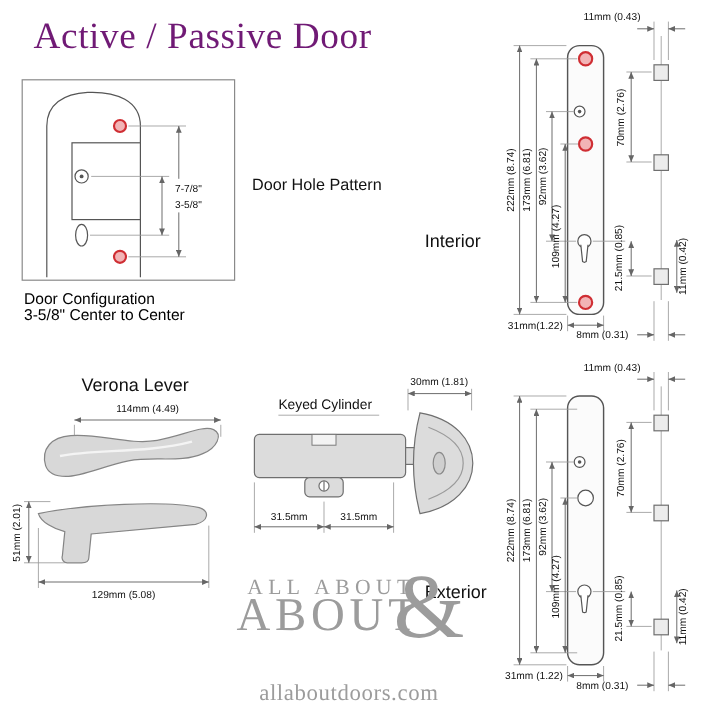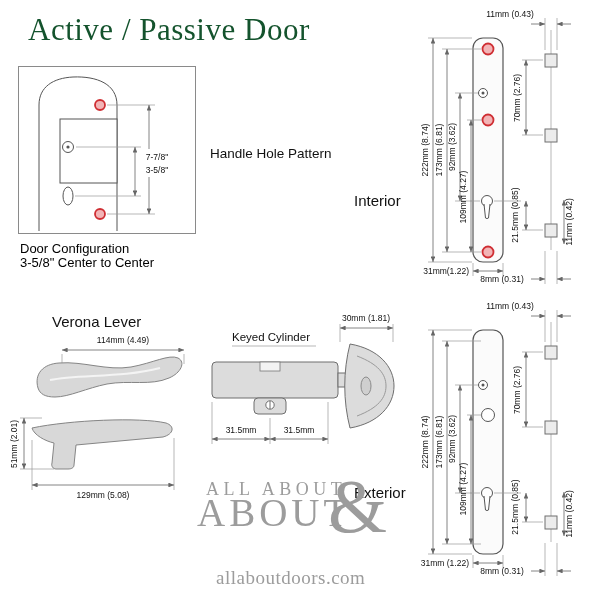--- a/index.html
+++ b/index.html
@@ -1,20 +1,20 @@
 <!DOCTYPE html>
 <html><head>
 <meta charset="utf-8">
 <style>
   *{margin:0;padding:0;box-sizing:border-box}
   body{background:#ffffff}
   .stage{position:relative;width:600px;height:600px;background:#fff;overflow:hidden;
          font-family:"Liberation Sans",sans-serif;color:#1a1a1a}
   .abs{position:absolute}
-  .title{font-family:"Liberation Serif",serif;font-size:31px;font-weight:normal;letter-spacing:.5px;color:#14532d}
+  .title{font-family:"Liberation Serif",serif;font-size:31px;font-weight:normal;letter-spacing:.5px;color:#701a75}
   .panel{border:1px solid #8a8a8a;background:#fff}
   .cap{font-size:13.5px;color:#111}
   .cfg{font-size:13px;line-height:13.5px;color:#000}
   .h2{font-size:15px;color:#111}
   .wm{color:#9c9c9c;font-family:"Liberation Serif",serif}
   svg{overflow:visible}
   svg text{font-family:"Liberation Sans",sans-serif;fill:#111}
   .dt{font-size:8.5px}
   .lbl{font-size:15px}
   .cap2{font-size:11.5px}
@@ -50,28 +50,28 @@
       <line class="ext" x1="88" y1="147" x2="136" y2="147"></line>
       <line class="ext" x1="57" y1="80" x2="122" y2="80"></line>
       <line class="ext" x1="56" y1="129" x2="122" y2="129"></line>
       <line class="dim" x1="130" y1="82" x2="130" y2="38" marker-end="url(#mP)"></line>
       <line class="dim" x1="130" y1="110" x2="130" y2="147" marker-end="url(#mP)"></line>
       <line class="dim" x1="116" y1="80" x2="116" y2="129" marker-start="url(#mP)" marker-end="url(#mP)"></line>
       <text class="dt" x="138" y="93" text-anchor="middle">7-7/8"</text>
       <text class="dt" x="138" y="106" text-anchor="middle">3-5/8"</text>
     </svg>
   </div>
-  <div class="abs cap" style="left:210px;top:146px">Handle Hole Pattern</div>
+  <div class="abs cap" style="left:210px;top:146px">Door Hole Pattern</div>
 
   <div class="abs cfg" style="left:20px;top:242px">
     <div>Door Configuration</div>
     <div>3-5/8" Center to Center</div>
   </div>
 
-  <div class="abs h2" style="left:52px;top:313px">Verona Lever</div>
+  <div class="abs h2" style="left:68px;top:313px">Verona Lever</div>
   <svg class="abs" style="left:12px;top:330px" width="196" height="192" viewBox="0 0 196 192">
     <defs>
       <marker id="mL" markerWidth="8" markerHeight="6" refX="7" refY="3" orient="auto-start-reverse">
         <path d="M0,0 L7,3 L0,6 Z" fill="#666"></path>
       </marker>
     </defs>
     <line class="ext" x1="50" y1="24" x2="50" y2="34"></line>
     <line class="ext" x1="172" y1="24" x2="172" y2="34"></line>
     <line class="dim" x1="50" y1="20" x2="172" y2="20" marker-start="url(#mL)" marker-end="url(#mL)"></line>
     <text class="dt" x="111" y="13" text-anchor="middle">114mm (4.49)</text>

